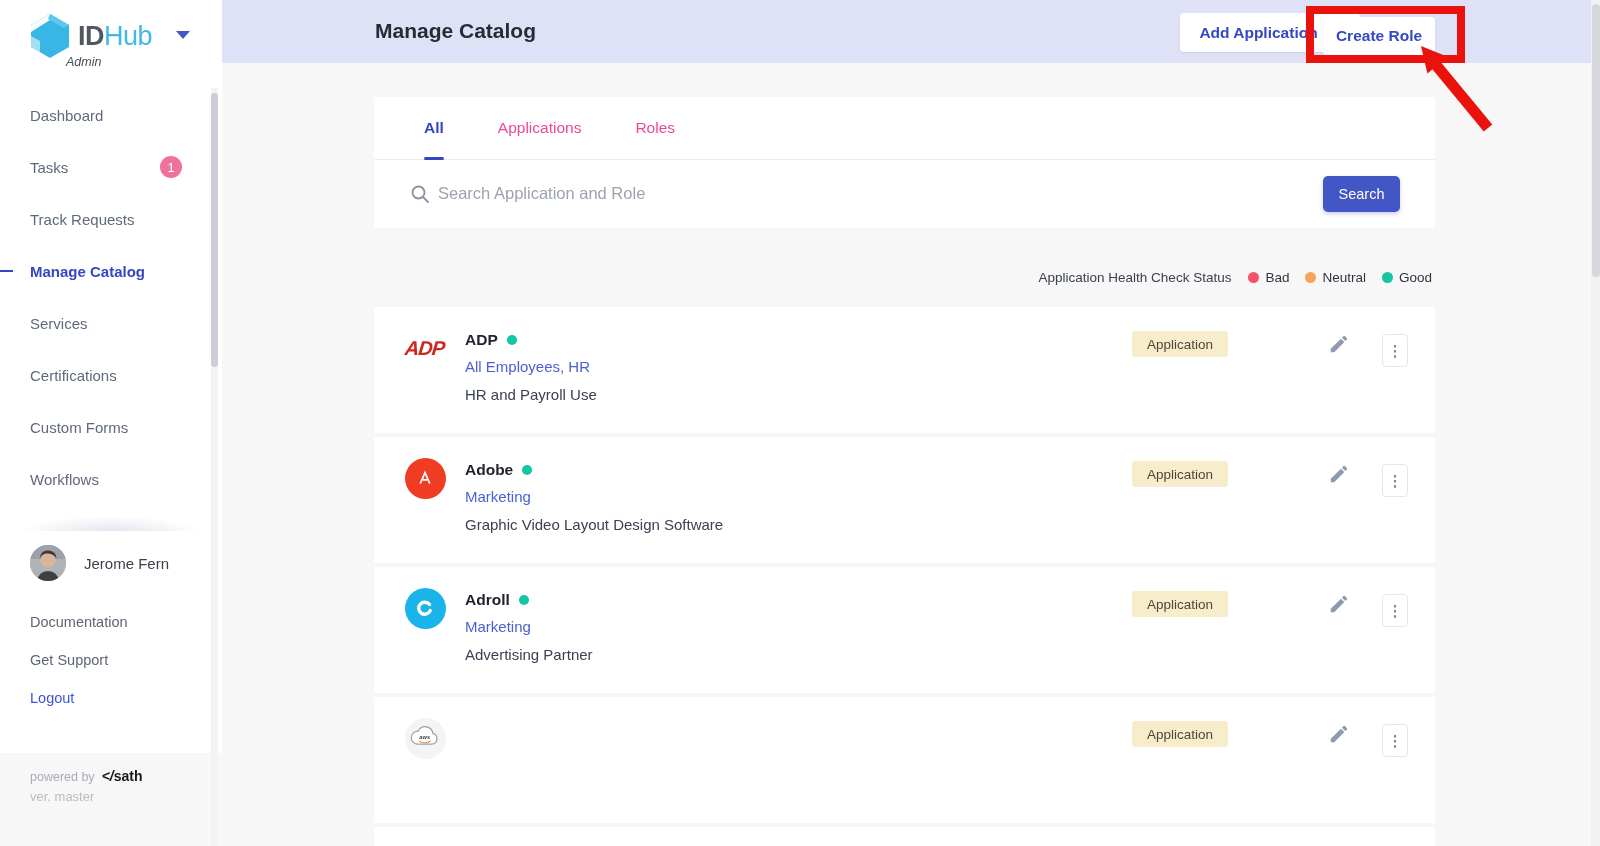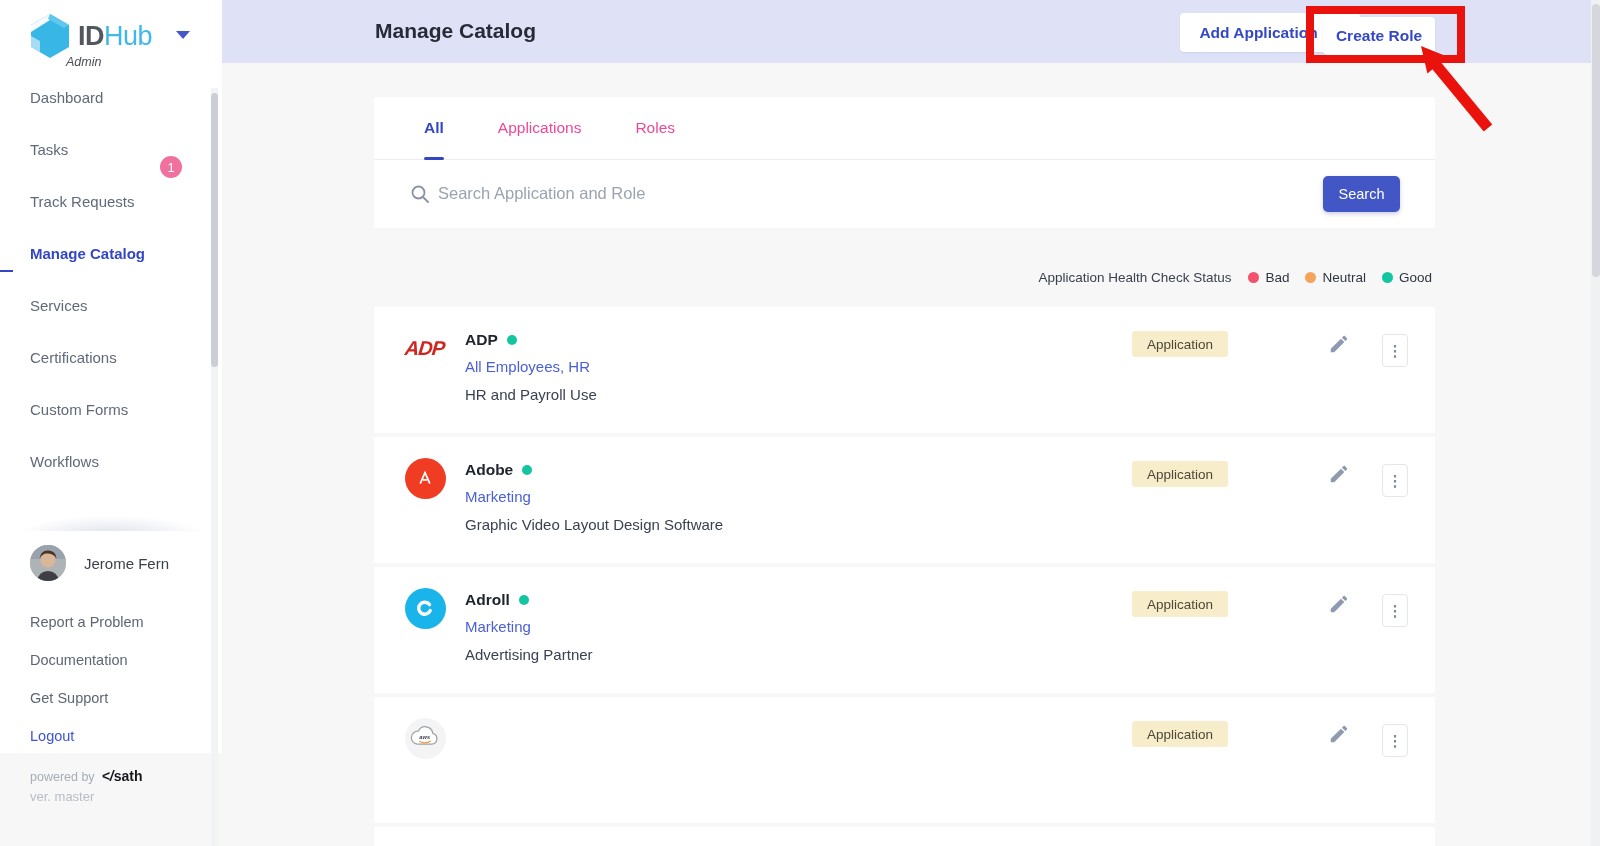--- a/index.html
+++ b/index.html
@@ -11,21 +11,21 @@
   
   .sidebar { position:absolute; left:0; top:0; width:222px; height:753px; background:#fff; }
   .logo-row { position:absolute; left:28px; top:12px; display:flex; align-items:center; }
   .logo-word { font-size:27px; letter-spacing:-0.5px; margin-left:6px; }
   .logo-word .id { color:#52565e; font-weight:700; }
   .logo-word .hub { color:#41b9e8; font-weight:400; }
   .logo-caret { position:absolute; left:176px; top:31px; width:0; height:0;
     border-left:7px solid transparent; border-right:7px solid transparent; border-top:8px solid #4556c8; cursor:pointer; }
   .logo-subtitle { position:absolute; left:66px; top:55px; font-size:12.5px; color:#4b4f58;font-style:italic; }
   .nav { position:absolute; left:0; top:89px; width:222px; }
-  .nav-item { position:relative; height:52px; display:flex; align-items:flex-start; padding-left:30px;
+  .nav-item { position:relative; height:52px; display:flex; align-items:center; padding-left:30px;
     font-size:15px; color:#60697b; cursor:pointer; }
   .nav-item.active { color:#3347c4; font-weight:700; }
   .nav-item.active::before { content:""; position:absolute; left:0; top:25px; width:13px; height:2px; background:#3347c4; }
   .nav-badge { position:absolute; left:160px; top:15px; width:22px; height:22px; border-radius:50%;
     background:#f0719d; color:#fff; font-size:13px; display:flex; align-items:center; justify-content:center; }
   .sidebar-fade { position:absolute; left:0; top:503px; width:222px; height:28px;
     background:radial-gradient(ellipse 60% 100% at 50% 115%, rgba(110,120,170,0.22), rgba(110,120,170,0) 70%); }
   .user-row { position:absolute; left:30px; top:545px; display:flex; align-items:center; gap:18px; cursor:pointer; }
   .avatar { width:36px; height:36px; border-radius:50%; overflow:hidden; background:#b9bdc1; }
   .user-name { font-size:15px; color:#3b3f49; }
@@ -163,23 +163,20 @@
           <circle cx="18" cy="15" r="7.5" fill="#d9b69a"></circle>
           <path d="M9.5 14 q1-9 9-8.5 q7.5 0.5 8 8 q-2.5-4.5-8.5-5 q-6-0.5-8.5 5.5z" fill="#4a3526"></path>
           <path d="M7 36 q2-10 11-10 q9 0 11 10z" fill="#3e3f45"></path>
         </svg>
       </div>
       <div class="user-name">Jerome Fern</div>
     </div>
 
     <div class="side-links" id="side-links">
         <div class="side-link">
-    <span>Report a Problem</span>
-  </div>
-        <div class="side-link">
     <span>Documentation</span>
   </div>
         <div class="side-link">
     <span>Get Support</span>
   </div>
         <div class="side-link accent">
     <span>Logout</span>
   </div>
       </div>
 

